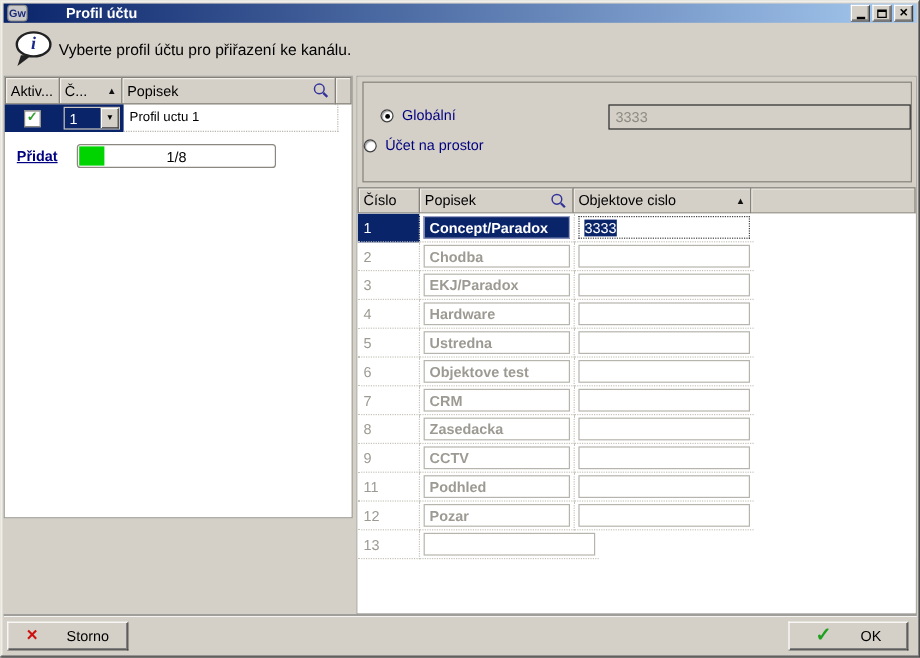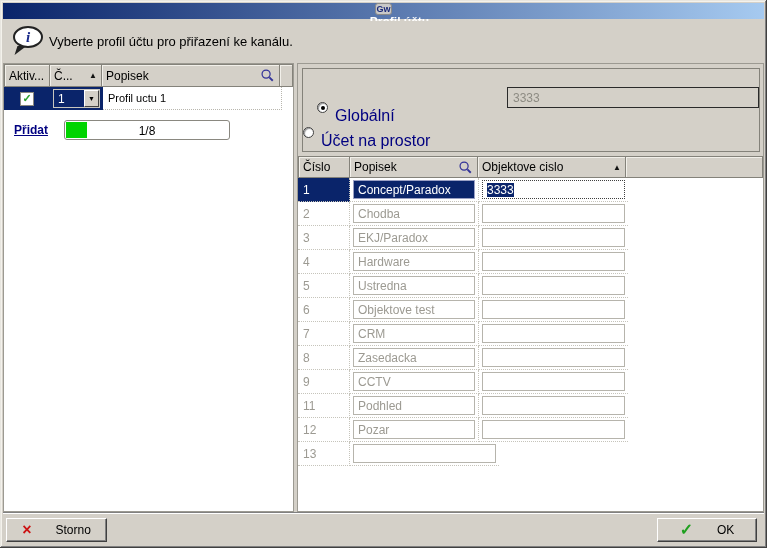--- a/index.html
+++ b/index.html
@@ -7,21 +7,21 @@
   body { font-family:"Liberation Sans", sans-serif; background:#d4d0c8; }
   .win {
     position:relative; width:767px; height:548px; background:#d4d0c8;
     box-shadow: inset -1px -1px 0 #404040, inset 1px 1px 0 #e8e6e0,
                 inset -2px -2px 0 #808080, inset 2px 2px 0 #f4f2ec;
     overflow:hidden;
   }
   
   .titlebar { position:absolute; left:3px; top:3px; width:761px; height:16px;
     background:linear-gradient(to right, var(--t1), var(--t2));
-    display:flex; align-items:center; padding:0 3px;flex-direction:column; }
+    display:flex; align-items:center; padding:0 3px; }
   .ticon { width:17px; height:14px; background:#c8c8c8; border-radius:3px;
     font-size:9px; font-weight:bold; color:#1a2a7a; display:flex; align-items:center;
     justify-content:center; border:1px solid #8a8a8a; }
   .ttext { color:#fff; font-weight:bold; font-size:12px; margin-left:4px; flex:1;
     white-space:nowrap;padding-left:28px; }
   .tbtns { display:flex; gap:2px; }
   .tbtn { width:16px; height:14px; background:#d4d0c8;
     border:1px solid; border-color:#fff #404040 #404040 #fff;
     box-shadow: inset -1px -1px 0 #808080;
     display:flex; align-items:center; justify-content:center;
@@ -34,21 +34,21 @@
   .info-icon { position:absolute; left:10px; top:5px; width:30px; height:22px; }
   .bubble { position:absolute; left:0; top:0; width:30px; height:22px; background:#fff;
     border:2px solid #222; border-radius:50%; display:flex; align-items:center;
     justify-content:center; }
   .info-i { font-family:"Liberation Serif", serif; font-weight:bold; font-style:italic;
     color:#1a2a8a; font-size:15px; line-height:1; }
   .info-tail { position:absolute; left:3px; bottom:-7px; width:0; height:0;
     border-top:9px solid #222; border-right:9px solid transparent; transform:skewX(-18deg); }
   .banner-text { position:absolute; left:46px; top:13px; font-size:13px; color:#000; }
   
-  .left-panel { position:absolute; left:3px; top:63px; width:291px; height:449px;
+  .left-panel { position:absolute; left:3px; top:63px; width:291px; height:369px;
     background:#fff; border:1px solid #9c9a92; }
   .right-panel { position:absolute; left:297px; top:63px; width:467px; height:449px;
     background:#fff; border:1px solid #9c9a92; }
   .topstrip { position:absolute; left:0; top:0; right:0; height:92px; background:#d4d0c8; }
   
   .lheader, .rheader { position:absolute; left:0; right:0; display:flex; height:23px; }
   .lheader { top:0; } .rheader { top:92px; height:22px; }
   .hcell { background:#d4d0c8; border:1px solid #84827a; margin-left:-1px;
     box-shadow: inset 1px 1px 0 #f2f0ea;
     display:flex; align-items:center; padding:0 4px; font-size:12px; color:#000;
@@ -82,30 +82,30 @@
   .plabel2 { position:absolute; left:0; right:0; top:3px; text-align:center; font-size:12px; color:#000; }
   
   .scope-box { position:absolute; left:4px; top:4px; width:458px; height:84px;
     border:1px solid #84827a; background:#d4d0c8; }
   .radio-row { position:absolute; display:flex; align-items:center; gap:7px; cursor:default; }
   .r1 { left:14px; top:20px; } .r2 { left:0; top:45px; }
   .radio { width:11px; height:11px; border-radius:50%; background:#fff;
     border:1px solid #404040; box-shadow:inset 1px 1px 1px #9a9a9a; position:relative; }
   .radio.checked::after { content:""; position:absolute; left:3px; top:3px; width:4px;
     height:4px; border-radius:50%; background:#000; }
-  .rlabel { font-size:16px; color:var(--link);margin-top:18px; }
+  .rlabel { font-size:12px; color:var(--link); }
   .acc-field { position:absolute; left:204px; top:18px; width:252px; height:21px;
     background:#d4d0c8; border:1px solid #2a2a2a; color:#8d8b83; font-size:12px;
     padding:3px 0 0 5px; }
   
   .rbody { position:absolute; left:0; right:0; top:114px; bottom:0; background:#fff; overflow:hidden; }
   .arow { display:flex; height:24px; background:#fff; }
   .ac1 { width:52px; border-right:1px dotted #c6c4bb; border-bottom:1px dotted #c6c4bb;
     color:#9c9a92; font-size:12px; padding:5px 0 0 5px; }
-  .ac2 { width:129px; padding:2px 3px; border-right:1px dotted #c6c4bb; border-bottom:1px dotted #c6c4bb; }
+  .ac2 { width:129px; padding:2px 3px; border-right:1px dotted #c6c4bb; border-bottom:1px dotted #c6c4bb;font-weight:bold; }
   .ac3 { width:149px; padding:2px 3px; border-bottom:1px dotted #c6c4bb; }
   .cellbox { height:19px; border:1px solid #b6b4ac; background:#fff; font-size:12px;
     color:#9c9a92; padding:2px 0 0 4px; overflow:hidden; white-space:nowrap; }
   .arow.sel .ac1 { background:var(--sel); color:#fff; }
   .arow.sel .ac2 .cellbox { background:var(--sel); color:#fff; border-color:#9aa0c4; }
   .arow.sel .ac3 .cellbox { border:1px dotted #404040; color:#000; }
   .selText { background:var(--sel); color:#fff; }
   
   .footer { position:absolute; left:3px; width:761px; top:512px; height:33px;
     background:#d4d0c8; border-top:1px solid #808080; box-shadow:inset 0 1px 0 #fff; }

